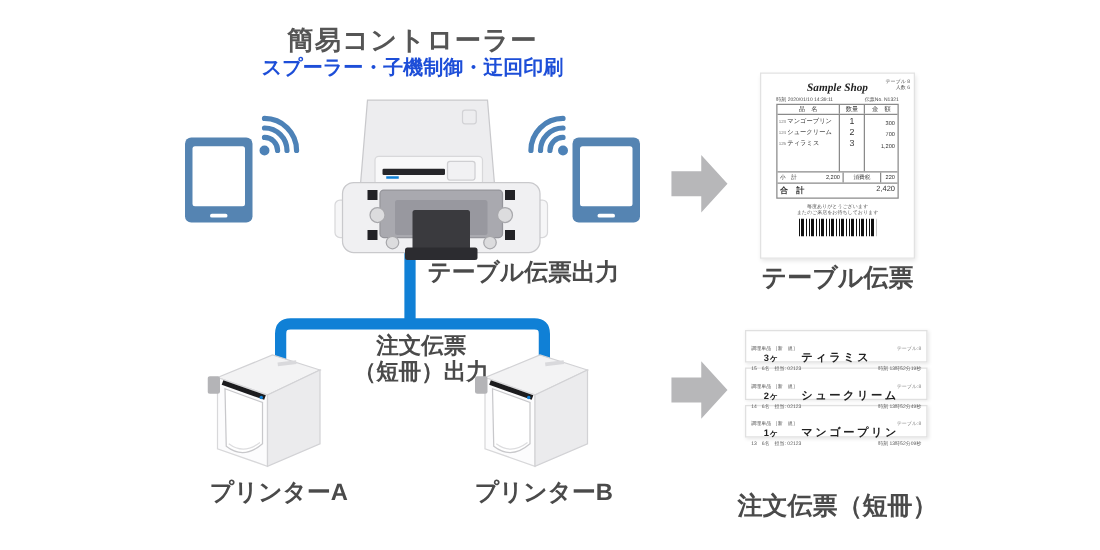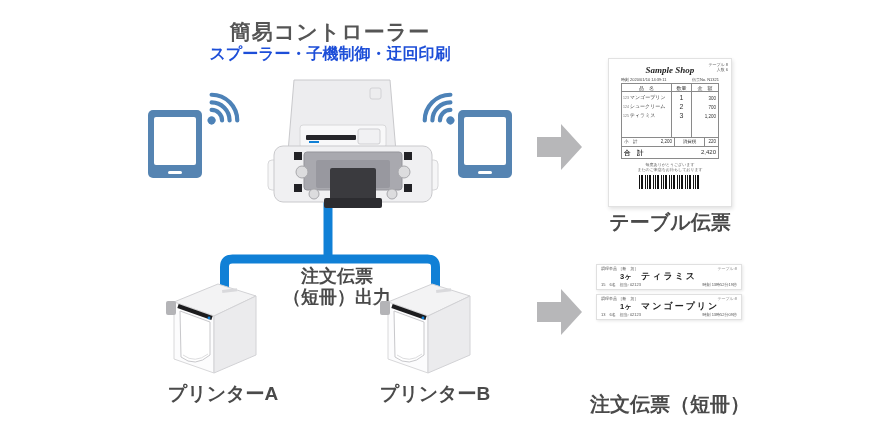--- a/index.html
+++ b/index.html
@@ -71,21 +71,21 @@
   .rtable .tot { display:flex; border-top:1px solid #8a8a8a; height:12px; line-height:11px; }
   .rtable .tot .t1 { width:40px; padding-left:2px; font-size:6.5px; font-weight:bold; }
   .rtable .tot .t2 { flex:1; text-align:right; padding-right:2px; font-size:6px; }
   .receipt .msg { text-align:center; font-size:4px; line-height:5px; color:#555; margin-top:3px; }
   .barcode { width:62px; height:14px; margin:3px auto 0;
     background:repeating-linear-gradient(90deg,#111 0,#111 1px,#fff 1px,#fff 2px,#111 2px,#111 4px,#fff 4px,#fff 6px,#111 6px,#111 7px,#fff 7px,#fff 8px); }
 
   
   .slips { left:596px; top:264px; width:148px; }
   .slip { width:146px; height:26px; background:#fff; border:1px solid #e0e0e0;
-    box-shadow:1px 1px 3px rgba(0,0,0,.10); margin-bottom:4px; padding:1px 4px; color:#222;text-align:center; }
+    box-shadow:1px 1px 3px rgba(0,0,0,.10); margin-bottom:4px; padding:11px 4px; color:#222; }
   .slip .row1, .slip .row3 { display:flex; justify-content:space-between; font-size:4px; color:#555; line-height:5px; }
   .slip .row1 .tbl { color:#888; }
   .slip .row2 { display:flex; align-items:baseline; padding-left:10px; line-height:11px; }
   .slip .row2 .qty { font-size:7.5px; font-weight:bold; width:30px; }
   .slip .row2 .nm { font-size:9px; font-weight:bold; letter-spacing:2px; }
 </style>
 </head>
 <body>
 
 <div class="canvas">
@@ -136,20 +136,21 @@
     <rect x="28" y="106" width="8" height="8" fill="#222226"></rect>
     <rect x="138" y="106" width="8" height="8" fill="#222226"></rect>
     <circle cx="36" cy="94" r="6" fill="#dcdcde" stroke="#a8a8ac"></circle>
     <circle cx="138" cy="94" r="6" fill="#dcdcde" stroke="#a8a8ac"></circle>
     <circle cx="48" cy="116" r="5" fill="#dcdcde" stroke="#a8a8ac"></circle>
     <circle cx="126" cy="116" r="5" fill="#dcdcde" stroke="#a8a8ac"></circle>
     <rect x="64" y="90" width="46" height="38" rx="2" fill="#3a3a3e"></rect>
     <rect x="58" y="120" width="58" height="10" rx="2" fill="#2c2c30"></rect>
   </svg>
 
+  <div class="abs lbl lbl-table-out">テーブル伝票出力</div>
 
   <div class="abs lbl lbl-order-out">
     <div>注文伝票</div>
     <div>（短冊）出力</div>
   </div>
 
   <svg class="abs cube-a" width="96" height="102" viewBox="0 0 96 102">
     <polygon points="8,26 52,8 90,20 48,40" fill="#f3f3f4" stroke="#d2d2d5"></polygon>
     <rect x="56" y="14" width="15" height="3" fill="#d9d9dc" transform="rotate(-7 56 14)"></rect>
     <polygon points="8,26 48,40 48,97 8,83" fill="#fcfcfd" stroke="#d8d8da"></polygon>
@@ -250,20 +251,34 @@
         <span>15　6名　担当: 02123</span>
         <span>時刻 13時52分19秒</span>
       </div>
     </div>
     <div class="slip">
       <div class="row1">
         <span><span>調理単品</span> <span>［新　規］</span></span>
         <span class="tbl">テーブル:8</span>
       </div>
       <div class="row2">
+        <span class="qty">2ヶ</span>
+        <span class="nm">シュークリーム</span>
+      </div>
+      <div class="row3">
+        <span>14　6名　担当: 02123</span>
+        <span>時刻 13時52分49秒</span>
+      </div>
+    </div>
+    <div class="slip">
+      <div class="row1">
+        <span><span>調理単品</span> <span>［新　規］</span></span>
+        <span class="tbl">テーブル:8</span>
+      </div>
+      <div class="row2">
         <span class="qty">1ヶ</span>
         <span class="nm">マンゴープリン</span>
       </div>
       <div class="row3">
         <span>13　6名　担当: 02123</span>
         <span>時刻 13時52分09秒</span>
       </div>
     </div>
   </div>
 

